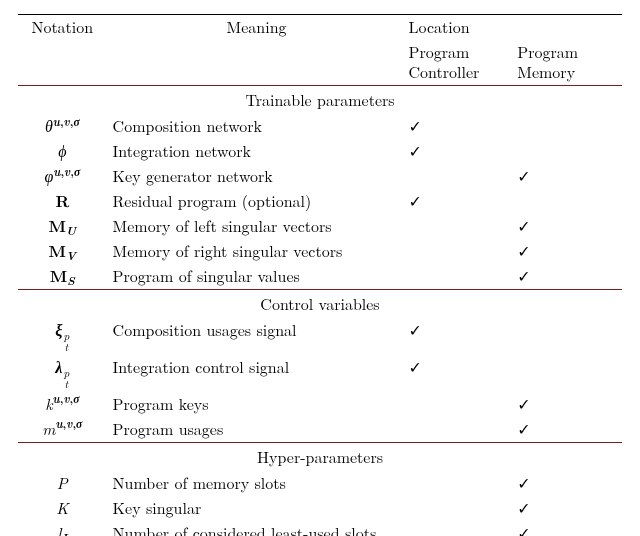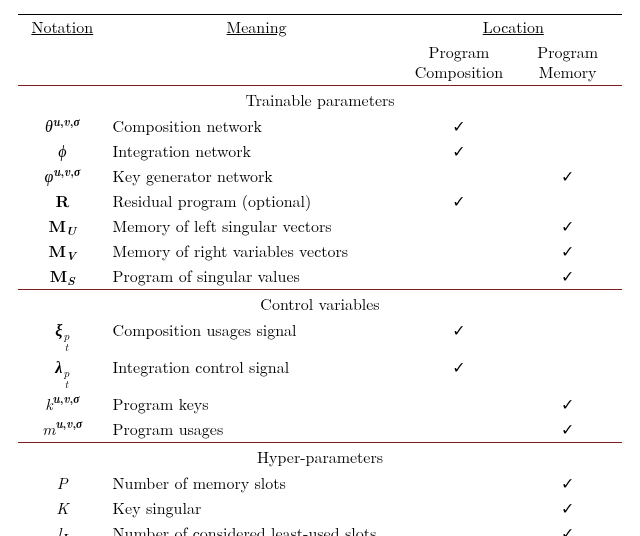--- a/index.html
+++ b/index.html
@@ -22,22 +22,22 @@
   col.c-ctrl     { width: 108px; }
   col.c-mem      { width: 108px; }
   td, th {
     padding: 2px 4px 3px 4px;
     font-weight: normal;
     vertical-align: baseline;
     line-height: 1.25;
   }
   .cell-notation { text-align: center; }
   .cell-meaning  { text-align: left; padding-left: 6px; }
-  .cell-ctrl, .cell-mem { text-align: center; }
-  .rule-top td    { border-top: 1px solid #000; text-decoration: underline; }
+  .cell-ctrl, .cell-mem { }
+  .rule-top td    { border-top: 1px solid #000; }
   .section-row td {
     text-align: center;
     border-top: 1px solid #7f1d1d;
     padding-top: 4px;
     padding-bottom: 4px;
   }
   .hdr-sub { display:block; font-size:16px; }
   .math-it { font-style: italic; font-family: inherit; }
   .math-bf { font-weight: bold; font-family: inherit; }
   .math-bf-it { font-weight: bold; font-style: italic; font-family: inherit; }
@@ -69,21 +69,21 @@
 
   <tbody>
       <tr class="rule-top">
     <td rowspan="2" class="cell-notation">Notation</td>
     <td rowspan="2" class="cell-meaning" style="text-align:center;">Meaning</td>
     <td colspan="2" class="cell-ctrl">Location</td>
   </tr>
   <tr>
     <td class="cell-ctrl">
       <span class="hdr-sub">Program</span>
-      <span class="hdr-sub">Composition</span>
+      <span class="hdr-sub">Controller</span>
     </td>
     <td class="cell-mem">
       <span class="hdr-sub">Program</span>
       <span class="hdr-sub">Memory</span>
     </td>
   </tr>
 
   <tr class="section-row">
     <td colspan="4">Trainable parameters</td>
   </tr>
@@ -112,21 +112,21 @@
     <td class="cell-mem"></td>
   </tr>
   <tr>
     <td class="cell-notation"><span class="math-bf">M</span><sub><span class="math-it">U</span></sub></td>
     <td class="cell-meaning">Memory of left singular vectors</td>
     <td class="cell-ctrl"></td>
     <td class="cell-mem"><span class="tick">✓</span></td>
   </tr>
   <tr>
     <td class="cell-notation"><span class="math-bf">M</span><sub><span class="math-it">V</span></sub></td>
-    <td class="cell-meaning">Memory of right variables vectors</td>
+    <td class="cell-meaning">Memory of right singular vectors</td>
     <td class="cell-ctrl"></td>
     <td class="cell-mem"><span class="tick">✓</span></td>
   </tr>
   <tr>
     <td class="cell-notation"><span class="math-bf">M</span><sub><span class="math-it">S</span></sub></td>
     <td class="cell-meaning">Program of singular values</td>
     <td class="cell-ctrl"></td>
     <td class="cell-mem"><span class="tick">✓</span></td>
   </tr>
 

